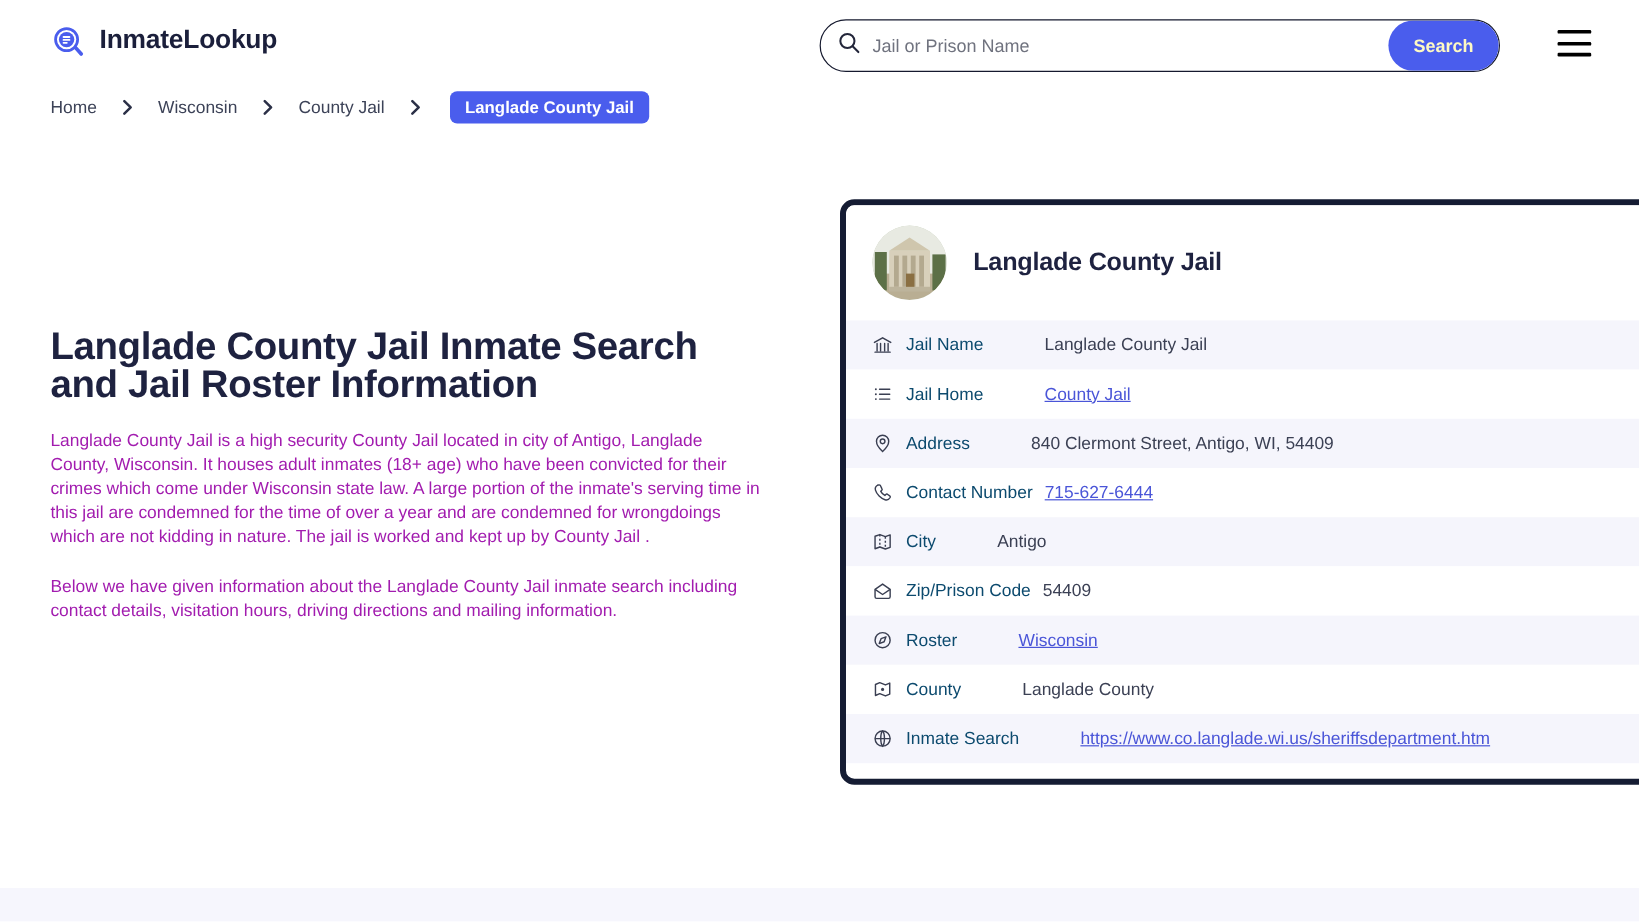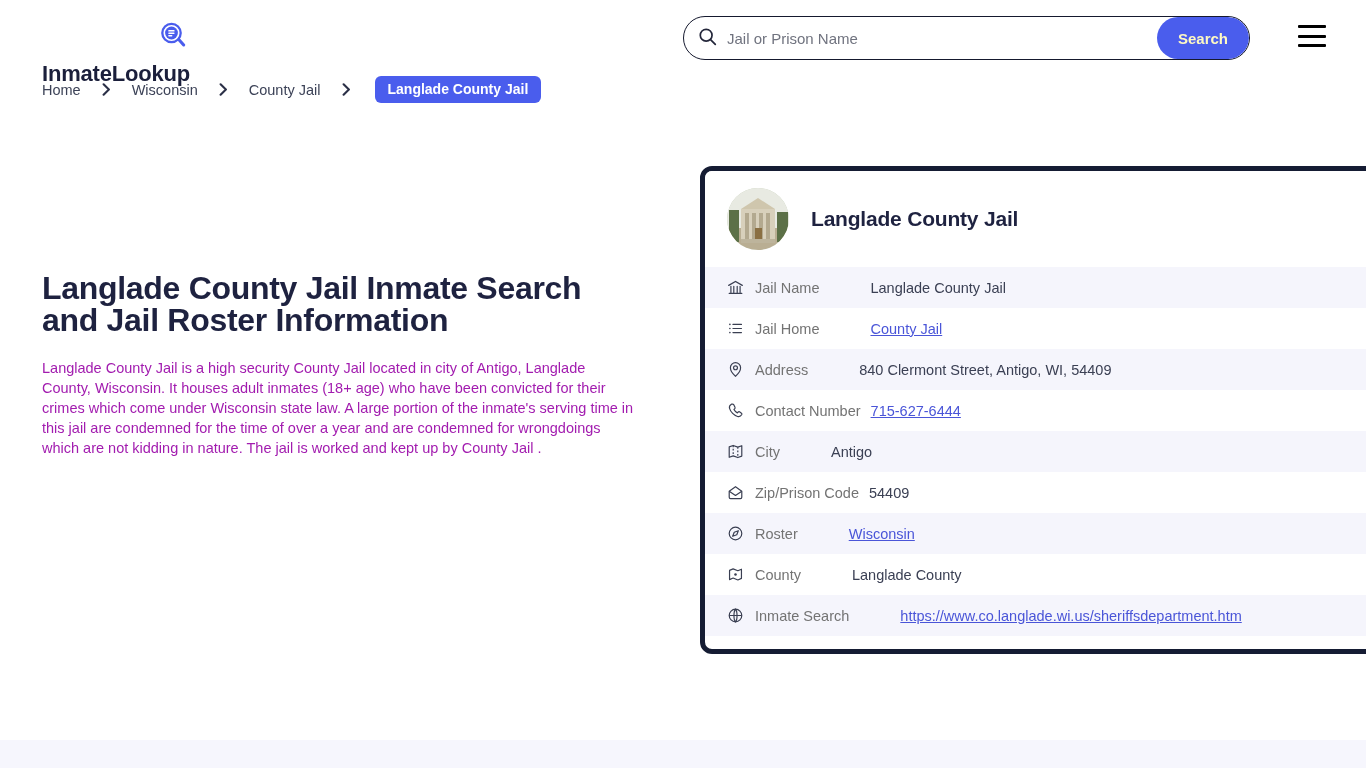--- a/index.html
+++ b/index.html
@@ -11,21 +11,21 @@
   }
   .page { position: relative; width: 1366px; height: 768px; background:#fff; }
 
   
   .header {
     position: absolute; top: 0; left: 0; width: 1366px; height: 74px;
     background: #ffffff;
   }
   .brand {
     position: absolute; left: 42px; top: 20px;
-    display: flex; align-items: flex-end; gap: 9px; flex-direction: column;
+    display: flex; align-items: flex-start; gap: 9px;
   }
   .brand-icon { width: 32px; height: 32px; display:block; }
   .brand-text {
     font-size: 22px; font-weight: 700; color: #1b1f3b;
     letter-spacing: -0.2px; white-space: nowrap;
   }
 
   .searchwrap {
     position: absolute; left: 683px; top: 16px;
     width: 567px; height: 44px;
@@ -118,21 +118,21 @@
     height: 41px; padding-left: 22px;
     font-size: 14.5px;
   }
   .row.alt { background: #f5f5fc; }
   .row.plain { background: #ffffff; }
   .row-icon {
     flex: 0 0 auto; width: 28px; display:flex; align-items:center;
     color: #3a3f52;
   }
   .row-label {
-    flex: 0 0 auto; color: #737373; white-space: nowrap;
+    flex: 0 0 auto; color: #0c4a6e; white-space: nowrap;
     padding-right: 10px;
     text-align: center;
   }
   .row-value {
     flex: 1 1 auto; color: #3b4054; white-space: nowrap;
     margin-left: 41px;
   }
   .row-value.tight { margin-left: 0px; }
   .row-link {
     color: #4a55d8; text-decoration: underline; cursor: pointer;
@@ -201,20 +201,21 @@
       <svg width="9" height="13" viewBox="0 0 9 13" fill="none">
           <path d="M1.6 1.3 L6.9 6.5 L1.6 11.7" stroke="#2b3047" stroke-width="2.1" stroke-linecap="round" stroke-linejoin="round"></path>
         </svg>
     </span>
     <span class="crumb-current">Langlade County Jail</span>
   </nav>
 
   <div class="left-col">
     <h1 class="page-title">Langlade County Jail Inmate Search and Jail Roster Information</h1>
     <p class="para">Langlade County Jail is a high security County Jail located in city of Antigo, Langlade County, Wisconsin. It houses adult inmates (18+ age) who have been convicted for their crimes which come under Wisconsin state law. A large portion of the inmate's serving time in this jail are condemned for the time of over a year and are condemned for wrongdoings which are not kidding in nature. The jail is worked and kept up by County Jail .</p>
+    <p class="para">Below we have given information about the Langlade County Jail inmate search including contact details, visitation hours, driving directions and mailing information.</p>
   </div>
 
   <div class="card">
 
     <div class="card-head">
       <div class="card-avatar">
         <svg width="62" height="62" viewBox="0 0 62 62">
           <defs>
               <clipPath id="cc">
                 <circle cx="31" cy="31" r="31"></circle>

